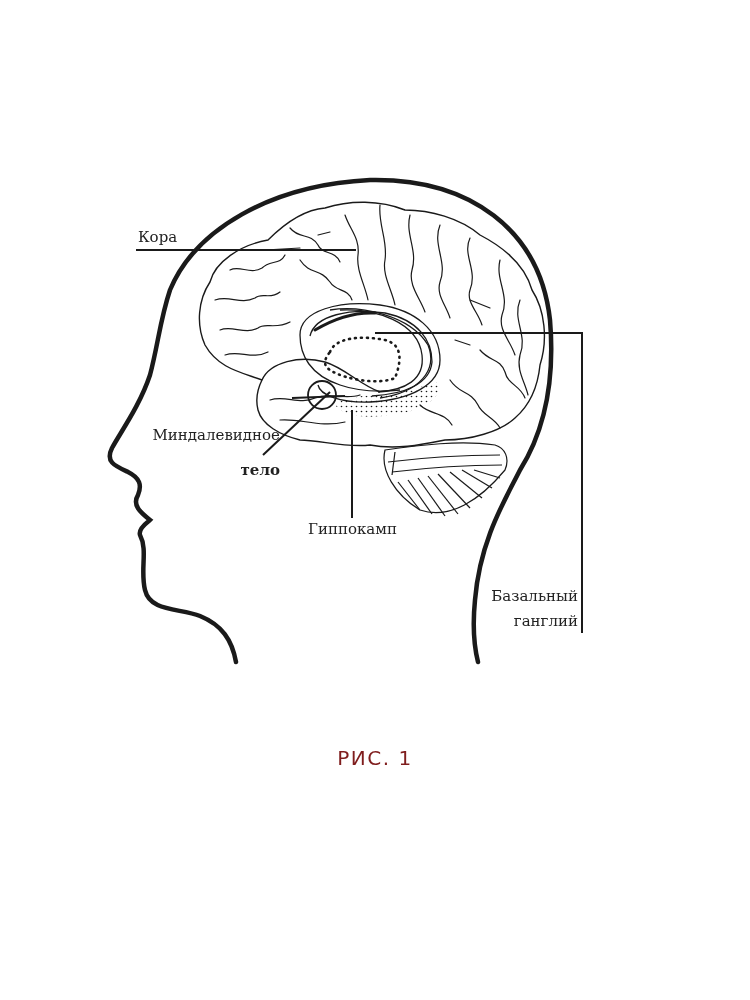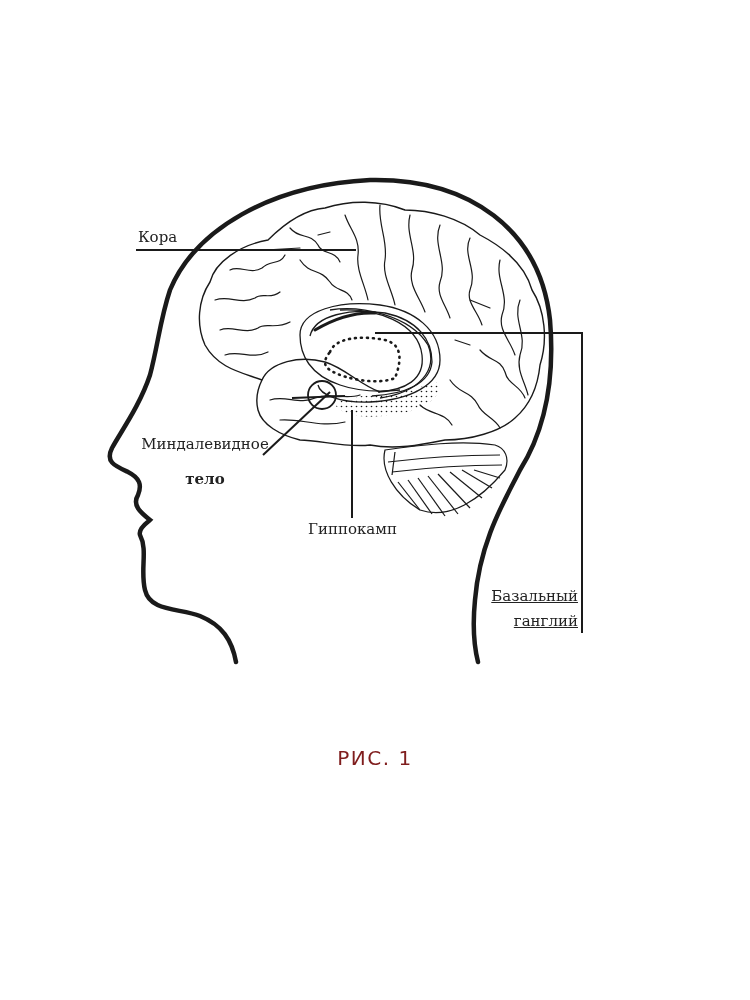--- a/index.html
+++ b/index.html
@@ -132,26 +132,26 @@
       <line x1="136" y1="250" x2="356" y2="250"></line>
       <line x1="263" y1="455" x2="330" y2="392"></line>
       <line x1="292" y1="398" x2="345" y2="396"></line>
       <line x1="352" y1="410" x2="352" y2="518"></line>
       <polyline points="375,333 582,333 582,633"></polyline>
     </g>
   </svg>
 
   <div class="label" style="left:138px; top:229px;">Кора</div>
 
-  <div class="label center" style="left:130px; top:436px; width:150px;">
+  <div class="label center" style="left:130px; top:427px; width:150px;text-align:right;">
     <div>Миндалевидное</div>
     <div style="margin-top:18px;font-weight:bold;">тело</div>
   </div>
 
   <div class="label center" style="left:295px; top:521px; width:115px;">Гиппокамп</div>
 
-  <div class="label right" style="left:470px; top:588px; width:108px;text-decoration:underline;">
+  <div class="label right" style="left:470px; top:588px; width:108px;">
     <div>Базальный</div>
     <div style="margin-top:8px;">ганглий</div>
   </div>
 
   <div class="caption">РИС. 1</div>
 </div>
 
 </body></html>

